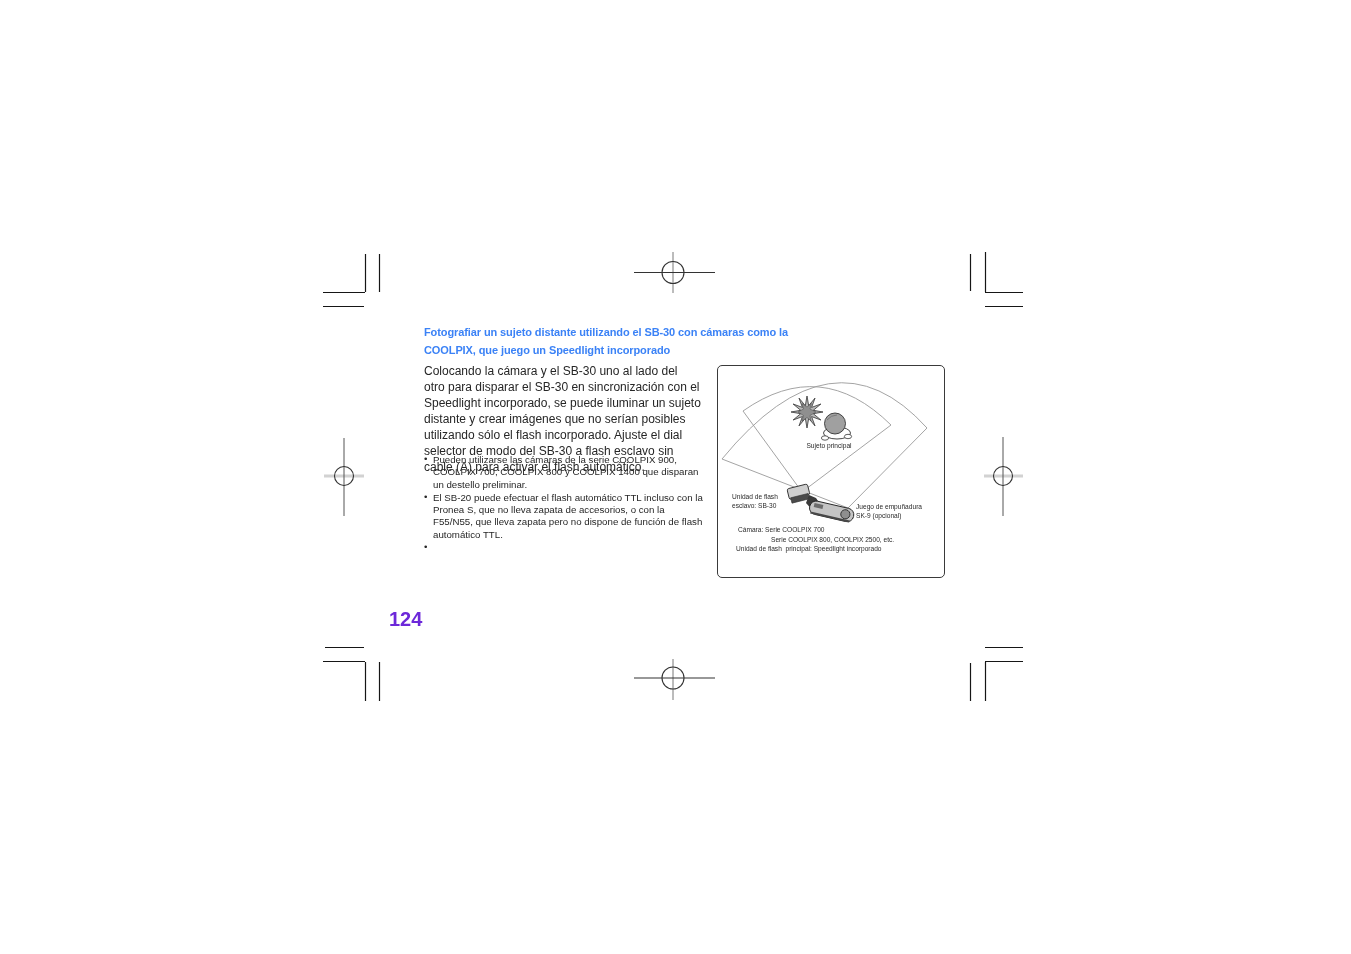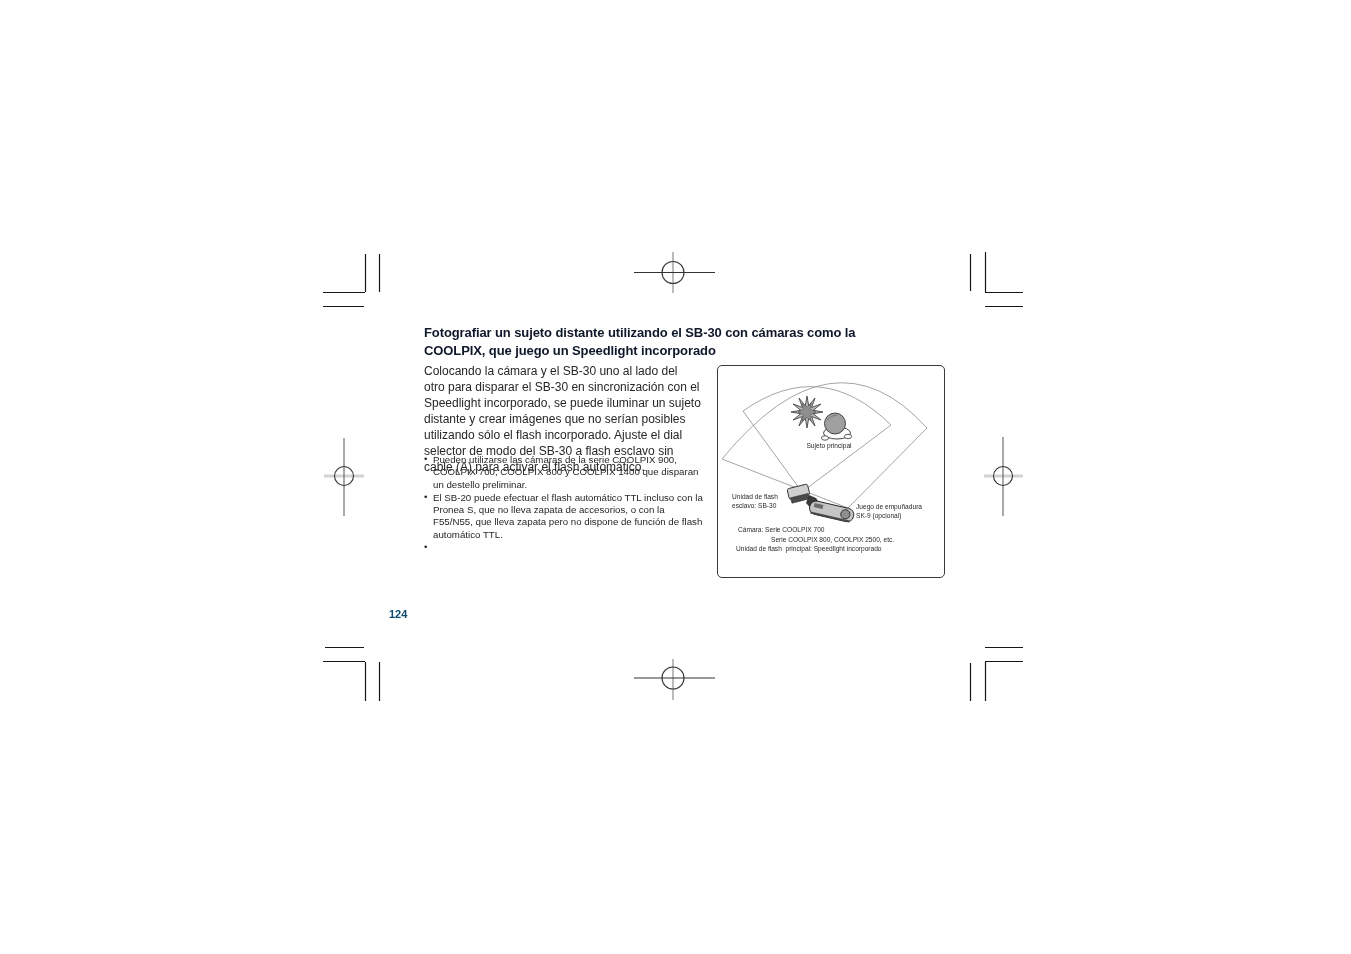--- a/index.html
+++ b/index.html
@@ -1,27 +1,27 @@
 <!DOCTYPE html>
 <html><head>
 <meta charset="utf-8">
 <style>
   html,body{margin:0;padding:0;background:#fff;}
   .page{position:relative;width:1351px;height:954px;background:#ffffff;overflow:hidden;
         font-family:"Liberation Sans","DejaVu Sans",sans-serif;color:#1f1f1f;}
   svg.marks{position:absolute;left:0;top:0;}
   .heading{position:absolute;left:424px;top:324px;width:500px;margin:0;
-           font-size:13px;line-height:17.5px;font-weight:bold;color:#0f172a;letter-spacing:-0.1px;}
+           font-size:11px;line-height:17.5px;font-weight:bold;color:#3b82f6;letter-spacing:-0.1px;}
   .intro{position:absolute;left:424px;top:363px;width:277px;margin:0;
          font-size:12px;line-height:16px;color:#262626;}
   .bullets{position:absolute;left:424px;top:454px;width:283px;margin:0;padding:0;
            list-style:none;font-size:9.7px;line-height:12.3px;color:#262626;}
   .bullets li{position:relative;padding-left:9px;margin:0 0 1px 0;}
   .bullets .marker{position:absolute;left:0;top:-1px;}
-  .pagenum{position:absolute;left:389px;top:608px;font-size:11px;font-weight:bold;color:#0c4a6e;}
+  .pagenum{position:absolute;left:389px;top:608px;font-size:20px;font-weight:bold;color:#6d28d9;}
   .figure{position:absolute;left:717px;top:365px;width:228px;height:213px;
           border:1.5px solid #3a3a3a;border-radius:5px;box-sizing:border-box;background:#fff;}
   .figure svg{position:absolute;left:0;top:0;}
   .lbl{position:absolute;font-size:6.6px;line-height:9.4px;color:#2a2a2a;white-space:pre;}
   .lbl-subject{left:55px;top:75px;width:112px;text-align:center;}
   .lbl-slave{left:14px;top:126px;}
   .lbl-grip{left:138px;top:136px;}
   .lbl-cap1{left:20px;top:159px;}
   .lbl-cap2{left:53px;top:168.5px;}
   .lbl-cap3{left:18px;top:178px;}

